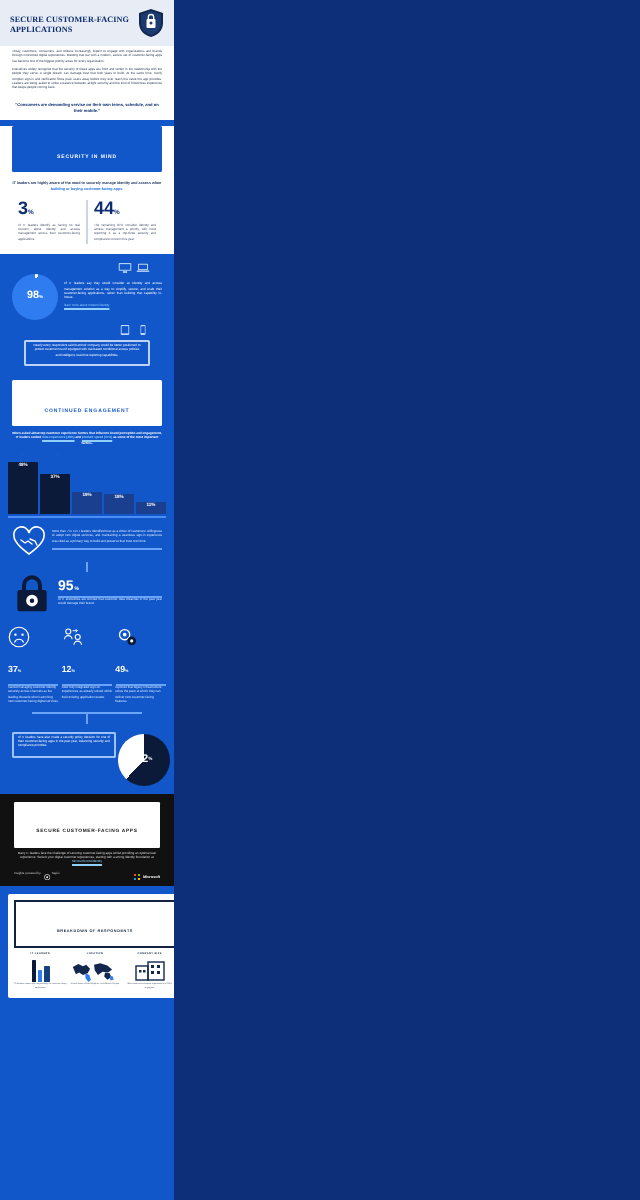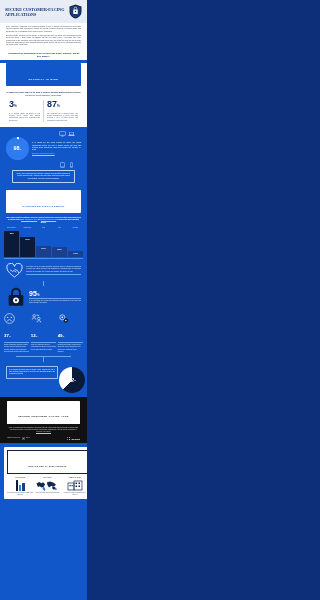--- a/index.html
+++ b/index.html
@@ -179,21 +179,21 @@
         <span>IT leaders are highly aware of the need to securely manage identity and access when </span><span class="hl">building or buying customer-facing apps.</span>
       </p>
     </div>
 
     <div class="two">
       <div class="col">
         <div class="big"><span>3</span><span class="pct">%</span></div>
         <div class="tiny">of IT leaders identify as having no real concern about identity and access management across their customer-facing applications.</div>
       </div>
       <div class="col">
-        <div class="big"><span>87</span><span class="pct">%</span></div>
+        <div class="big"><span>44</span><span class="pct">%</span></div>
         <div class="tiny">The remaining 97% consider identity and access management a priority, with most reporting it as a top-three security and compliance concern this year.</div>
       </div>
     </div>
   </div>
 
   <div class="sec band">
     <div class="devrow">
       <svg class="devicon" viewBox="0 0 20 16">
         <rect x="1" y="1" width="18" height="11" rx="1" fill="#bcd9ff"></rect>
         <rect x="2.5" y="2.5" width="15" height="8" fill="#1257c9"></rect>

